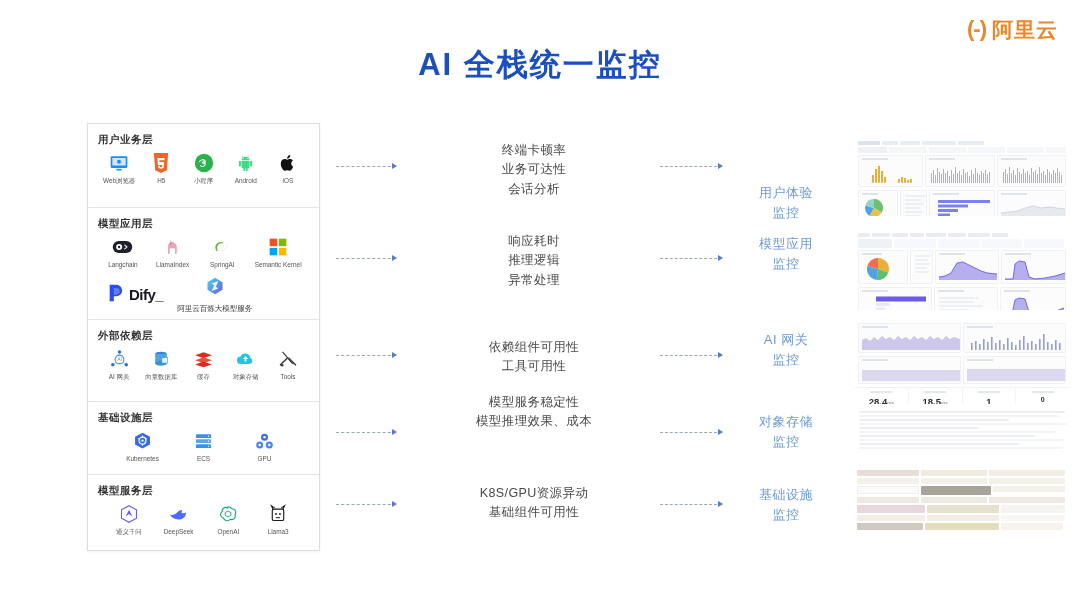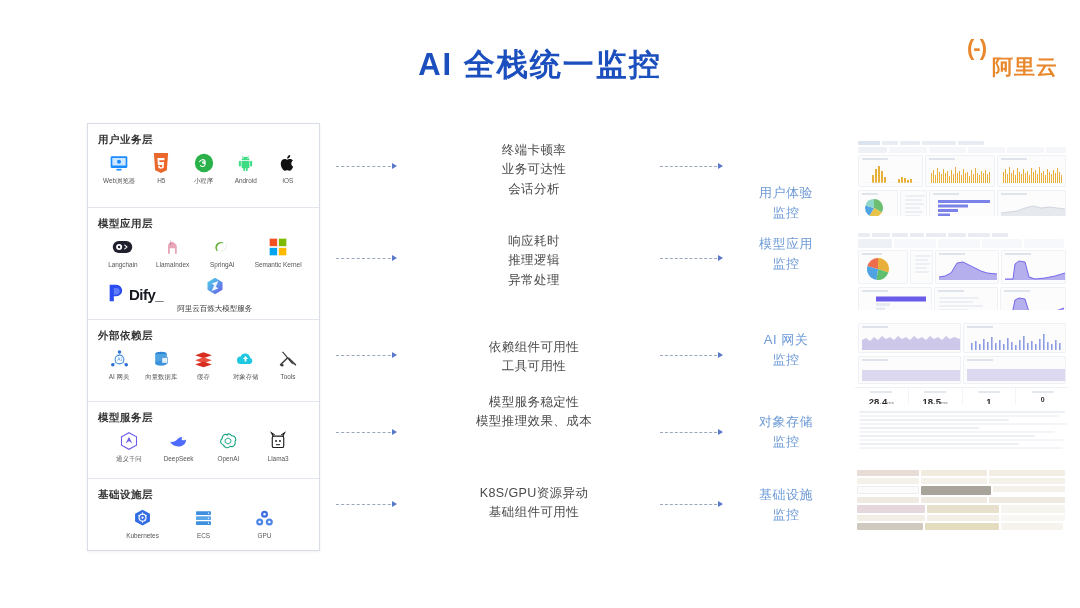--- a/index.html
+++ b/index.html
@@ -4,21 +4,21 @@
 <style>
   html,body{margin:0;padding:0;}
   body{
     width:1080px;height:608px;background:#ffffff;
     font-family:"Liberation Sans","DejaVu Sans",sans-serif;
     overflow:hidden;position:relative;
   }
   
   .logo{position:absolute;right:22px;top:18px;display:flex;align-items:center;gap:6px;}
   .logo-mark{font-size:22px;color:#E8872B;font-weight:bold;letter-spacing:-1px;line-height:1;}
-  .logo-text{font-size:21px;color:#E8872B;font-weight:bold;letter-spacing:1px;line-height:1;margin-top:38px;}
+  .logo-text{font-size:21px;color:#E8872B;font-weight:bold;letter-spacing:1px;line-height:1;}
   
   .title{
     position:absolute;top:44px;left:0;width:1080px;text-align:center;
     font-size:31px;font-weight:bold;color:#1C4FBE;letter-spacing:2px;
   }
   
   .stack{
     position:absolute;left:87px;top:123px;width:233px;height:428px;
     background:#fff;border:1px solid #d8dde6;box-sizing:border-box;
     box-shadow:0 1px 3px rgba(0,0,0,.06);
@@ -263,65 +263,20 @@
               <path d="M3 5l3-2 11 13 2 3-3-2L5 4z" fill="#3b3b3b"></path>
               <path d="M3 19l8-8M13 11l8 8" stroke="#3b3b3b" stroke-width="1.8" stroke-linecap="round"></path>
               <circle cx="5" cy="19.5" r="1.6" fill="#3b3b3b"></circle>
             </svg>
         </div>
         <div class="icon-cap">Tools</div>
       </div>
     </div>
   </div>
 
-  <div class="layer" style="height:77px;">
-    <div class="layer-title">模型服务层</div>
-    <div class="icon-row" style="padding:0 6px;">
-      <div class="icon-cell">
-        <div class="icon-box">
-          <svg width="20" height="20" viewBox="0 0 24 24">
-              <path d="M12 2l9 5v10l-9 5-9-5V7z" fill="none" stroke="#6A5BE8" stroke-width="1.3"></path>
-              <path d="M8 15l4-8 4 8-4-3z" fill="#6A5BE8"></path>
-            </svg>
-        </div>
-        <div class="icon-cap">通义千问</div>
-      </div>
-      <div class="icon-cell">
-        <div class="icon-box">
-          <svg width="21" height="20" viewBox="0 0 24 24">
-              <path d="M2 13c4 .5 6.5-1 9-3.5 1.6-1.6 3.5-2.6 5.5-2.4-.8 1.3-.6 2.6.3 3.4 1.3 1.2 3.4.8 4.2-.6.4 4.2-2.6 8-7.2 8.6C8.8 19.2 3.8 17 2 13z" fill="#4D6BFE"></path>
-              <circle cx="16.6" cy="10.2" r=".9" fill="#fff"></circle>
-            </svg>
-        </div>
-        <div class="icon-cap">DeepSeek</div>
-      </div>
-      <div class="icon-cell">
-        <div class="icon-box">
-          <svg width="20" height="20" viewBox="0 0 24 24">
-              <path d="M12 3.2c2 0 3.6 1 4.4 2.5 1.7-.2 3.4.6 4.3 2.2.9 1.6.7 3.5-.3 4.9.6 1.6.2 3.5-1.1 4.7-1.3 1.2-3.2 1.5-4.7.8-1 1.3-2.7 2-4.4 1.7-1.8-.3-3.2-1.6-3.7-3.2-1.7-.4-3-1.8-3.3-3.5-.3-1.7.5-3.4 1.9-4.3-.3-1.7.4-3.4 1.9-4.3 1.4-.9 3.2-.8 4.6.1z" fill="none" stroke="#10A37F" stroke-width="1.3"></path>
-              <path d="M12 8.4l3.4 2v3.2L12 15.6l-3.4-2V10.4z" fill="none" stroke="#10A37F" stroke-width="1.1"></path>
-            </svg>
-        </div>
-        <div class="icon-cap">OpenAI</div>
-      </div>
-      <div class="icon-cell">
-        <div class="icon-box">
-          <svg width="18" height="20" viewBox="0 0 22 24">
-              <rect x="4" y="6" width="14" height="14" rx="2" fill="none" stroke="#1b1b1b" stroke-width="1.4"></rect>
-              <path d="M5 6L3 2l3.5 2.2M17 6l2-4-3.5 2.2" stroke="#1b1b1b" stroke-width="1.4" fill="none" stroke-linecap="round"></path>
-              <circle cx="8.6" cy="12" r="1.2" fill="#1b1b1b"></circle>
-              <circle cx="13.4" cy="12" r="1.2" fill="#1b1b1b"></circle>
-              <path d="M9 16.5h4" stroke="#1b1b1b" stroke-width="1.2" stroke-linecap="round"></path>
-            </svg>
-        </div>
-        <div class="icon-cap">Llama3</div>
-      </div>
-    </div>
-  </div>
-
   <div class="layer" style="height:73px;">
     <div class="layer-title">基础设施层</div>
     <div class="icon-row" style="padding:0 14px;">
       <div class="icon-cell">
         <div class="icon-box">
           <svg width="21" height="21" viewBox="0 0 24 24">
               <path d="M12 2l8.5 4.6v8.8L12 20l-8.5-4.6V6.6z" fill="#326CE5"></path>
               <circle cx="12" cy="11" r="4" fill="none" stroke="#fff" stroke-width="1.3"></circle>
               <circle cx="12" cy="11" r="1.3" fill="#fff"></circle>
               <path d="M12 5v2.2M12 14.8V17M7 8.5l2 1.2M15 9.7l2-1.2M8 14l1.8-1.4M14.2 12.6L16 14" stroke="#fff" stroke-width="1"></path>
@@ -347,20 +302,65 @@
           <svg width="21" height="21" viewBox="0 0 24 24">
               <circle cx="12" cy="7" r="4" fill="#3E6FE0"></circle>
               <circle cx="6.5" cy="16" r="4" fill="#4E86E8"></circle>
               <circle cx="17.5" cy="16" r="4" fill="#4E86E8"></circle>
               <circle cx="12" cy="7" r="1.4" fill="#fff"></circle>
               <circle cx="6.5" cy="16" r="1.4" fill="#fff"></circle>
               <circle cx="17.5" cy="16" r="1.4" fill="#fff"></circle>
             </svg>
         </div>
         <div class="icon-cap">GPU</div>
+      </div>
+    </div>
+  </div>
+
+  <div class="layer" style="height:77px;">
+    <div class="layer-title">模型服务层</div>
+    <div class="icon-row" style="padding:0 6px;">
+      <div class="icon-cell">
+        <div class="icon-box">
+          <svg width="20" height="20" viewBox="0 0 24 24">
+              <path d="M12 2l9 5v10l-9 5-9-5V7z" fill="none" stroke="#6A5BE8" stroke-width="1.3"></path>
+              <path d="M8 15l4-8 4 8-4-3z" fill="#6A5BE8"></path>
+            </svg>
+        </div>
+        <div class="icon-cap">通义千问</div>
+      </div>
+      <div class="icon-cell">
+        <div class="icon-box">
+          <svg width="21" height="20" viewBox="0 0 24 24">
+              <path d="M2 13c4 .5 6.5-1 9-3.5 1.6-1.6 3.5-2.6 5.5-2.4-.8 1.3-.6 2.6.3 3.4 1.3 1.2 3.4.8 4.2-.6.4 4.2-2.6 8-7.2 8.6C8.8 19.2 3.8 17 2 13z" fill="#4D6BFE"></path>
+              <circle cx="16.6" cy="10.2" r=".9" fill="#fff"></circle>
+            </svg>
+        </div>
+        <div class="icon-cap">DeepSeek</div>
+      </div>
+      <div class="icon-cell">
+        <div class="icon-box">
+          <svg width="20" height="20" viewBox="0 0 24 24">
+              <path d="M12 3.2c2 0 3.6 1 4.4 2.5 1.7-.2 3.4.6 4.3 2.2.9 1.6.7 3.5-.3 4.9.6 1.6.2 3.5-1.1 4.7-1.3 1.2-3.2 1.5-4.7.8-1 1.3-2.7 2-4.4 1.7-1.8-.3-3.2-1.6-3.7-3.2-1.7-.4-3-1.8-3.3-3.5-.3-1.7.5-3.4 1.9-4.3-.3-1.7.4-3.4 1.9-4.3 1.4-.9 3.2-.8 4.6.1z" fill="none" stroke="#10A37F" stroke-width="1.3"></path>
+              <path d="M12 8.4l3.4 2v3.2L12 15.6l-3.4-2V10.4z" fill="none" stroke="#10A37F" stroke-width="1.1"></path>
+            </svg>
+        </div>
+        <div class="icon-cap">OpenAI</div>
+      </div>
+      <div class="icon-cell">
+        <div class="icon-box">
+          <svg width="18" height="20" viewBox="0 0 22 24">
+              <rect x="4" y="6" width="14" height="14" rx="2" fill="none" stroke="#1b1b1b" stroke-width="1.4"></rect>
+              <path d="M5 6L3 2l3.5 2.2M17 6l2-4-3.5 2.2" stroke="#1b1b1b" stroke-width="1.4" fill="none" stroke-linecap="round"></path>
+              <circle cx="8.6" cy="12" r="1.2" fill="#1b1b1b"></circle>
+              <circle cx="13.4" cy="12" r="1.2" fill="#1b1b1b"></circle>
+              <path d="M9 16.5h4" stroke="#1b1b1b" stroke-width="1.2" stroke-linecap="round"></path>
+            </svg>
+        </div>
+        <div class="icon-cap">Llama3</div>
       </div>
     </div>
   </div>
 </div>
 
 <div class="mid" style="top:141px;white-space:pre-line;">终端卡顿率
 业务可达性
 会话分析</div>
 <div class="mid" style="top:232px;white-space:pre-line;">响应耗时
 推理逻辑

